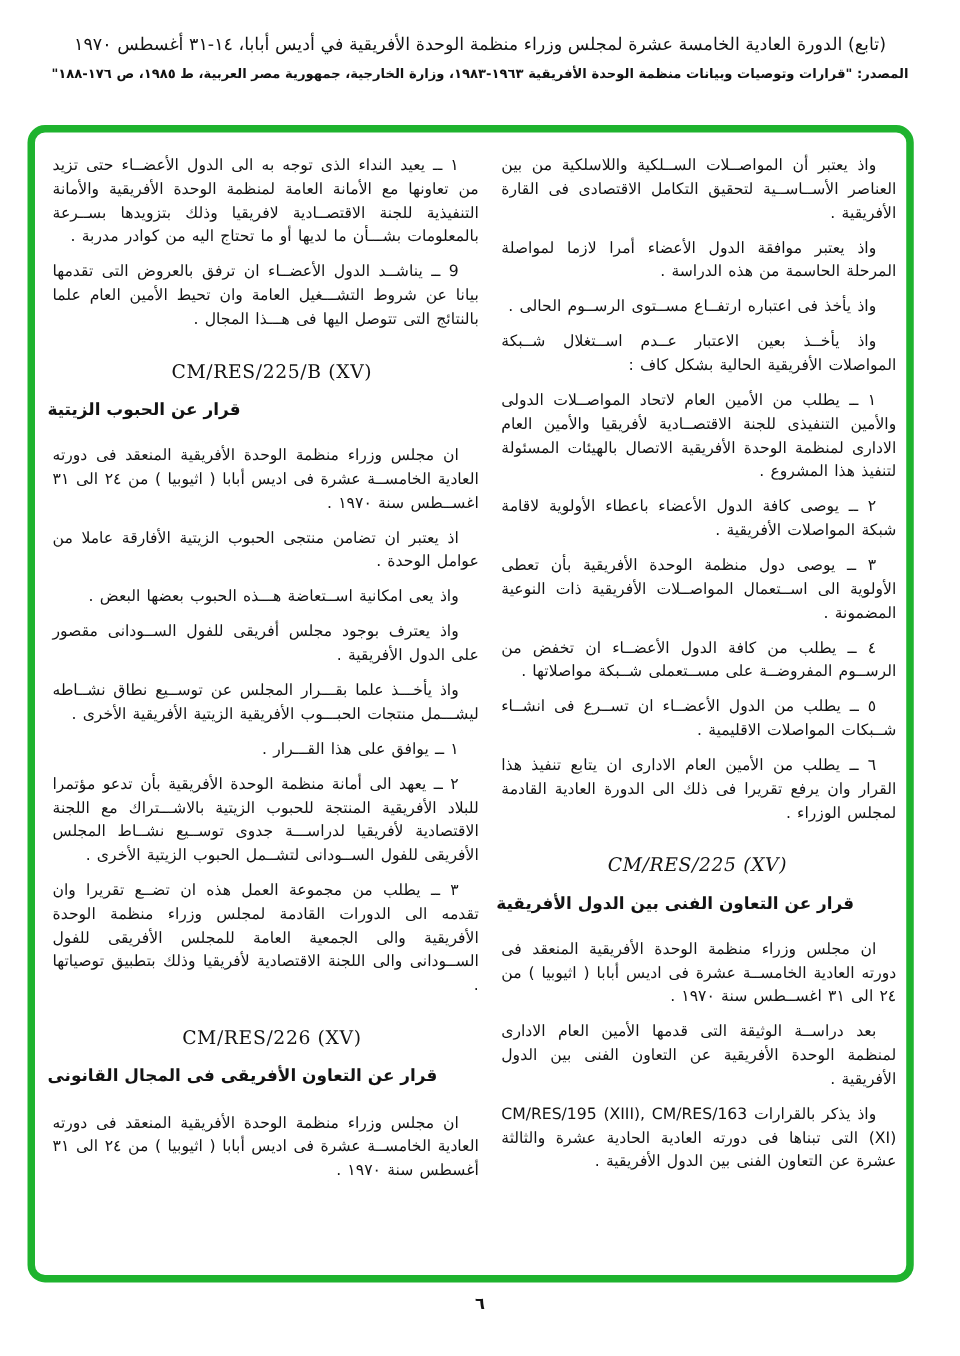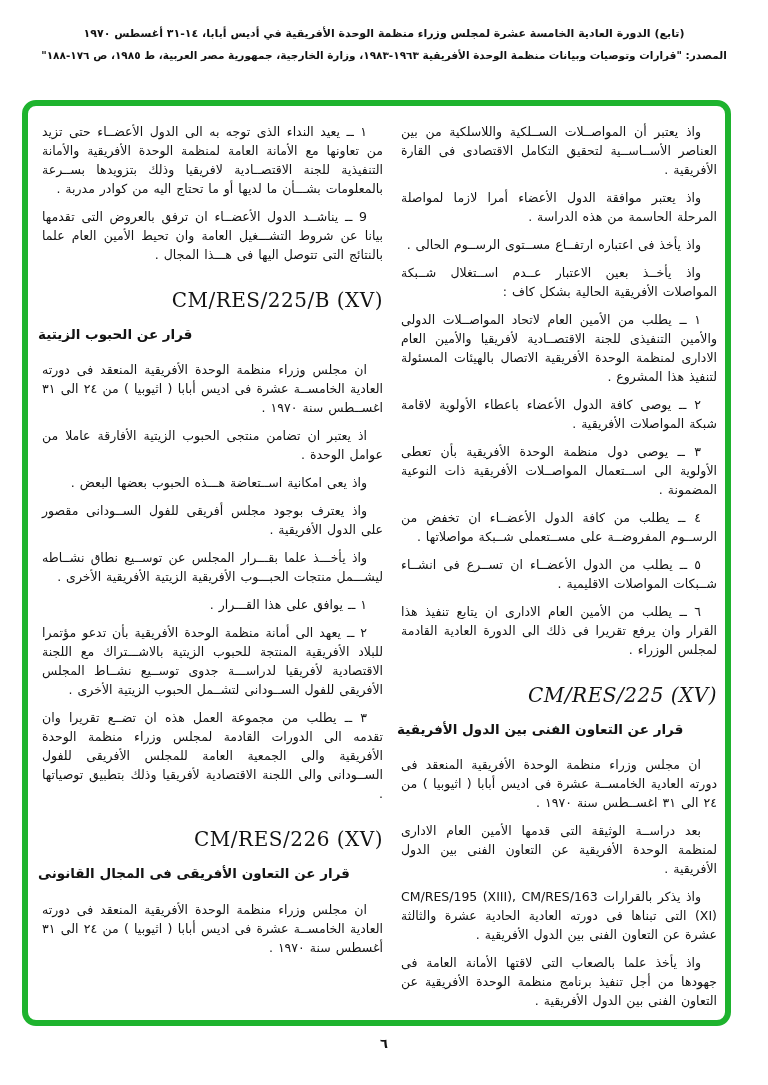--- a/index.html
+++ b/index.html
@@ -6,21 +6,21 @@
   body{
     width:768px;height:1085px;position:relative;overflow:hidden;
     font-family:"DejaVu Sans","Liberation Sans",sans-serif;
     color:#131313;
   }
   
   .page-header{
     direction:rtl;text-align:center;margin-top:26px;padding:0 20px;
   }
   .hdr1{
-    font-size:11px;font-weight:bold;letter-spacing:0;line-height:1.5;
+    font-size:14px;font-weight:normal;letter-spacing:0;line-height:1.5;
   }
   .hdr2{
     font-size:10.5px;font-weight:bold;margin-top:6px;color:#111;
   }
   
   .frame{
     box-sizing:border-box;
     position:absolute;left:22px;top:100px;width:709px;height:926px;
     border:6px solid #1eb32e;border-radius:14px;
     padding:16px 8px 18px 10px;
@@ -30,23 +30,23 @@
   .col{direction:rtl;}
   .col-right{flex:0 0 320px;}
   .col-left{flex:1 1 auto;}
   
   .blk{margin:0 0 9px 4px;}
   .para{
     font-size:12.5px;line-height:1.52;text-align:justify;
     text-indent:16px;word-spacing:1px;
   }
   .code{
-    direction:ltr;text-align:right;
+    direction:ltr;text-align:center;
     font-family:"DejaVu Serif","Liberation Serif",serif;
-    font-size:20px;letter-spacing:.5px;
+    font-size:15px;letter-spacing:.5px;
     margin:24px 0 12px 0;padding-left:14px;text-indent:0;
   }
   .col-right .code{padding-left:2px;font-style:italic;}
   .heading{
     font-size:13.5px;font-weight:bold;text-align:left;
     margin:6px 0 16px 0;text-indent:0;line-height:1.5;
   }
   
   .page-number{
     position:absolute;left:0;right:0;top:1036px;text-align:center;
@@ -71,21 +71,20 @@
       <p class="blk para">٢ ــ يوصى كافة الدول الأعضاء باعطاء الأولوية لاقامة شبكة المواصلات الأفريقية .</p>
       <p class="blk para">٣ ــ يوصى دول منظمة الوحدة الأفريقية بأن تعطى الأولوية الى اســتعمال المواصــلات الأفريقية ذات النوعية المضمونة .</p>
       <p class="blk para">٤ ــ يطلب من كافة الدول الأعضــاء ان تخفض من الرســوم المفروضــة على مســتعملى شــبكة مواصلاتها .</p>
       <p class="blk para">٥ ــ يطلب من الدول الأعضــاء ان تســرع فى انشــاء شــبكات المواصلات الاقليمية .</p>
       <p class="blk para">٦ ــ يطلب من الأمين العام الادارى ان يتابع تنفيذ هذا القرار وان يرفع تقريرا فى ذلك الى الدورة العادية القادمة لمجلس الوزراء .</p>
       <p class="blk code">CM/RES/225 (XV)</p>
       <h3 class="blk heading">قرار عن التعاون الفنى بين الدول الأفريقية</h3>
       <p class="blk para">ان مجلس وزراء منظمة الوحدة الأفريقية المنعقد فى دورته العادية الخامســة عشرة فى اديس أبابا ( اثيوبيا ) من ٢٤ الى ٣١ اغســطس سنة ١٩٧٠ .</p>
       <p class="blk para">بعد دراســة الوثيقة التى قدمها الأمين العام الادارى لمنظمة الوحدة الأفريقية عن التعاون الفنى بين الدول الأفريقية .</p>
       <p class="blk para">واذ يذكر بالقرارات CM/RES/195 (XIII), CM/RES/163 (XI) التى تبناها فى دورته العادية الحادية عشرة والثالثة عشرة عن التعاون الفنى بين الدول الأفريقية .</p>
-      <p class="blk para">واذ يأخذ علما بالصعاب التى لاقتها الأمانة العامة فى جهودها من أجل تنفيذ برنامج منظمة الوحدة الأفريقية عن التعاون الفنى بين الدول الأفريقية .</p>
     </div>
   <div class="col col-left">
       <p class="blk para">١ ــ يعيد النداء الذى توجه به الى الدول الأعضــاء حتى تزيد من تعاونها مع الأمانة العامة لمنظمة الوحدة الأفريقية والأمانة التنفيذية للجنة الاقتصــادية لافريقيا وذلك بتزويدها بســرعة بالمعلومات بشـــأن ما لديها أو ما تحتاج اليه من كوادر مدربة .</p>
       <p class="blk para">9 ــ يناشــد الدول الأعضــاء ان ترفق بالعروض التى تقدمها بيانا عن شروط التشـــغيل العامة وان تحيط الأمين العام علما بالنتائج التى تتوصل اليها فى هـــذا المجال .</p>
       <p class="blk code">CM/RES/225/B (XV)</p>
       <h3 class="blk heading">قرار عن الحبوب الزيتية</h3>
       <p class="blk para">ان مجلس وزراء منظمة الوحدة الأفريقية المنعقد فى دورته العادية الخامســة عشرة فى اديس أبابا ( اثيوبيا ) من ٢٤ الى ٣١ اغســطس سنة ١٩٧٠ .</p>
       <p class="blk para">اذ يعتبر ان تضامن منتجى الحبوب الزيتية الأفارقة عاملا من عوامل الوحدة .</p>
       <p class="blk para">واذ يعى امكانية اســتعاضة هـــذه الحبوب بعضها البعض .</p>
       <p class="blk para">واذ يعترف بوجود مجلس أفريقى للفول الســودانى مقصور على الدول الأفريقية .</p>

